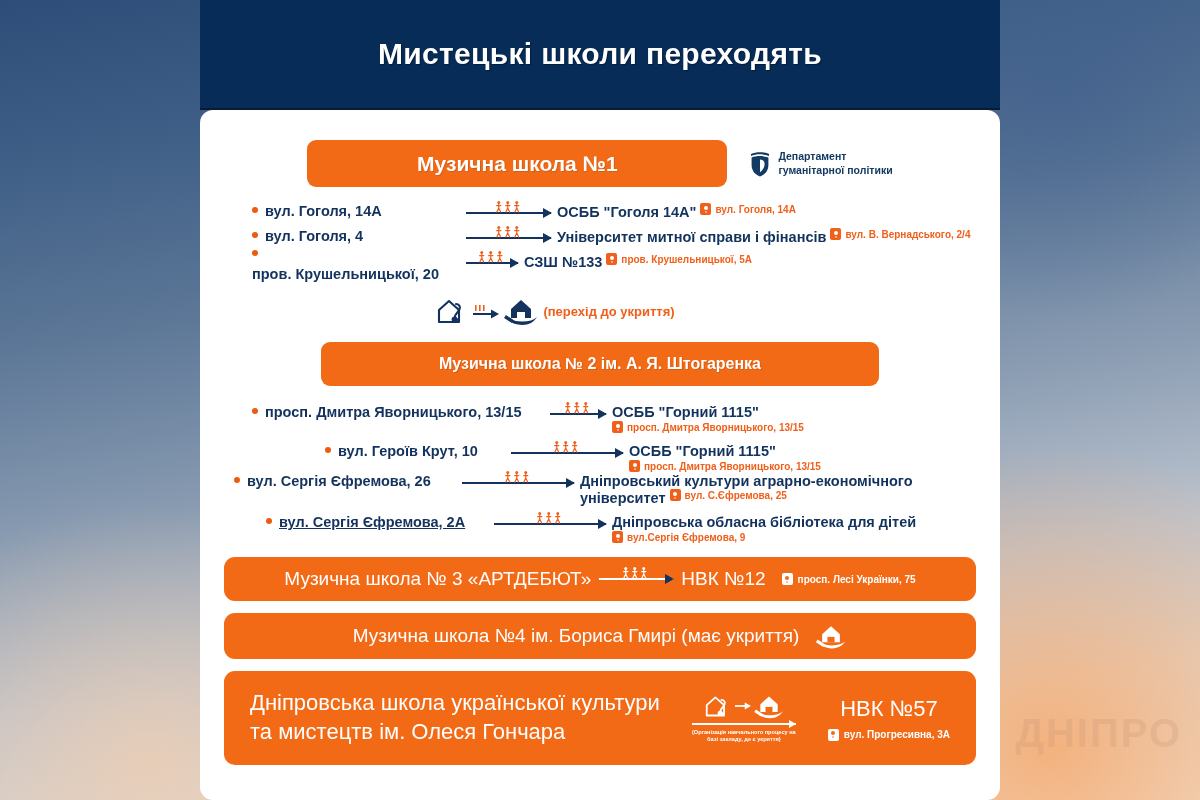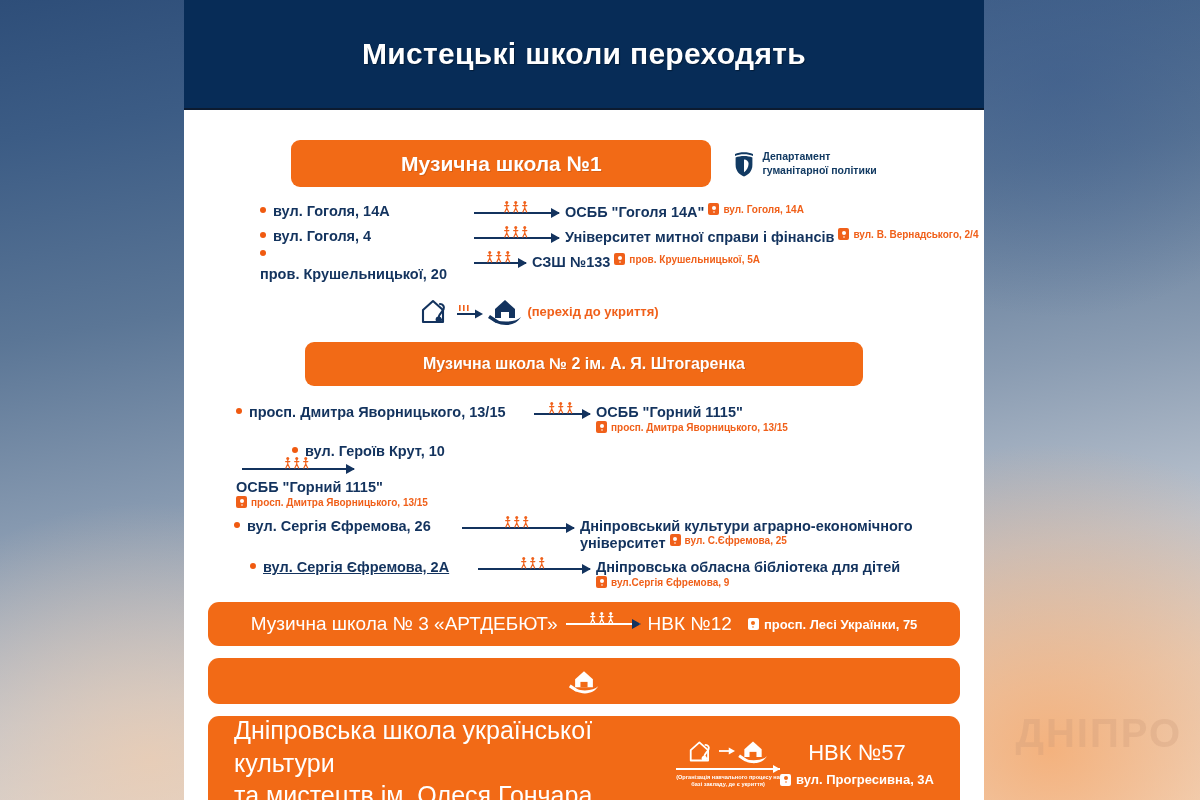--- a/index.html
+++ b/index.html
@@ -39,21 +39,21 @@
   .watermark {
     position: absolute; right: 18px; bottom: 44px;
     font-size: 40px; font-weight: bold; letter-spacing: 2px;
     color: rgba(200,150,120,.28);
     font-family: "Liberation Sans", sans-serif;
     pointer-events: none; user-select: none;
   }
 
   
   .poster {
-    position: absolute; left: 184px; top: 0; width: 800px; height: 800px;
+    position: absolute; left: 200px; top: 0; width: 800px; height: 800px;
   }
   .header {
     background: #072c57;
     height: 110px;
     display: flex; flex-direction: column;
     align-items: center; justify-content: center;
     border-bottom: 2px solid #0c1b30;
   }
   .header .line {
     color: #ffffff;
@@ -61,20 +61,21 @@
     font-weight: bold;
     letter-spacing: .3px;
     line-height: 1.22;
     text-shadow: 1px 1px 1px rgba(0,0,0,.35);
   }
   .sheet {
     background: #ffffff;
     height: 690px;
     padding: 14px 0 0 0;
     position: relative;
+    border-radius: 13px;
   }
   .pill {
     background: #f26a16;
     border-radius: 9px;
     color: #fff;
     display: flex; align-items: center; justify-content: center;
   }
   .pill .title {
     font-size: 21px; font-weight: bold; color: #fff;
     text-shadow: 1px 1px 0 rgba(0,0,0,.12);
@@ -167,25 +168,25 @@
   .bar {
     width: 752px; margin: 0 auto; border-radius: 11px;
     background: #f26a16; color: #fff;
     display: flex; align-items: center;
   }
   .bar-3 { height: 44px; justify-content: center; gap: 0; margin-top: 14px; }
   .bar-3 .title { font-size: 19px; }
   .bar-4 { height: 46px; justify-content: center; gap: 16px; margin-top: 12px; }
   .bar-4 .title { font-size: 19px; }
   .bar-5 { height: 94px; margin-top: 12px; padding: 0 26px; justify-content: space-between; }
-  .bar-5 .title { font-size: 25px; line-height: 1.3; white-space: normal; text-align: left; }
+  .bar-5 .title { font-size: 22px; line-height: 1.3; white-space: normal; text-align: left; }
 
   .white-addr {
     display: inline-flex; align-items: center; gap: 5px;
-    font-size: 13px; font-weight: bold; color: #fff; white-space: nowrap;
+    font-size: 10px; font-weight: bold; color: #fff; white-space: nowrap;
   }
   .pin-w {
     width: 11px; height: 12px; background: #fff; border-radius: 2px;
     position: relative; flex: 0 0 auto;
   }
   .pin-w::after {
     content: ""; position: absolute; left: 3.5px; top: 2.5px;
     width: 4px; height: 4px; border-radius: 50%;
     background: #f26a16; box-shadow: 0 4px 0 -1.2px #f26a16;
   }
@@ -240,21 +241,21 @@
             <path d="M11 8.4 C13.6 8.4 15.6 10.3 15.6 12.7 C15.6 16.3 13.4 19.6 11 21.2 C11 17 11 12.6 11 8.4 Z" fill="#ffffff"></path>
           </svg>
         </span>
         <span class="logo-text">
           <span>Департамент</span><br>
           <span>гуманітарної політики</span>
         </span>
       </div>
     </div>
 
-    <div class="routes" style="margin-top:16px;margin-left:24px;">
+    <div class="routes" style="margin-top:16px;">
 
       <div class="route" style="padding-left:52px; margin-bottom:5px;">
         <div class="from" style="width:208px;">
           <span class="dot"></span>
           <span>вул. Гоголя, 14А</span>
         </div>
         <div class="arrow" style="width:85px; margin:0 6px;">
           <div class="shaft"></div>
           <div class="people">
             <svg class="walker" viewBox="0 0 7 12">
@@ -399,21 +400,21 @@
         </div>
         <div class="to">
           <div class="dest">ОСББ "Горний 1115"</div>
           <span class="addr block">
             <span class="pin"></span>
             <span>просп. Дмитра Яворницького, 13/15</span>
           </span>
         </div>
       </div>
 
-      <div class="route" style="padding-left:52px; margin-bottom:10px;flex-direction:column;">
+      <div class="route" style="padding-left:69px; margin-bottom:1px;">
         <div class="from" style="width:236px; padding-left:56px;">
           <span class="dot"></span>
           <span>вул. Героїв Крут, 10</span>
         </div>
         <div class="arrow" style="width:112px; margin:0 6px;">
           <div class="shaft"></div>
           <div class="people">
             <svg class="walker" viewBox="0 0 7 12">
                 <circle cx="3.5" cy="1.6" r="1.5" fill="#f0601a"></circle>
                 <path d="M3.5 3.2 L3.5 7 M3.5 7 L1.6 11 M3.5 7 L5.4 11 M1.4 4.6 L5.6 4.6" stroke="#f0601a" stroke-width="1.2" fill="none" stroke-linecap="round"></path>
@@ -430,21 +431,21 @@
         </div>
         <div class="to">
           <div class="dest">ОСББ "Горний 1115"</div>
           <span class="addr block">
             <span class="pin"></span>
             <span>просп. Дмитра Яворницького, 13/15</span>
           </span>
         </div>
       </div>
 
-      <div class="route" style="padding-left:36px; margin-bottom:8px;">
+      <div class="route" style="padding-left:20px; margin-bottom:8px;">
         <div class="from" style="width:236px; padding-left:14px;">
           <span class="dot"></span>
           <span>вул. Сергія Єфремова, 26</span>
         </div>
         <div class="arrow" style="width:112px; margin:0 6px;">
           <div class="shaft"></div>
           <div class="people">
             <svg class="walker" viewBox="0 0 7 12">
                 <circle cx="3.5" cy="1.6" r="1.5" fill="#f0601a"></circle>
                 <path d="M3.5 3.2 L3.5 7 M3.5 7 L1.6 11 M3.5 7 L5.4 11 M1.4 4.6 L5.6 4.6" stroke="#f0601a" stroke-width="1.2" fill="none" stroke-linecap="round"></path>
@@ -520,20 +521,21 @@
         </span>
       </span>
       <span class="title">НВК №12</span>
       <span class="white-addr" style="margin-left:16px;">
         <span class="pin-w"></span>
         <span>просп. Лесі Українки, 75</span>
       </span>
     </div>
 
     <div class="bar bar-4">
+      <span class="title">Музична школа №4 ім. Бориса Гмирі (має укриття)</span>
       <span style="display:flex;">
         <svg width="32" height="28" viewBox="0 0 36 30" aria-hidden="true">
           <path d="M8 13 L18 4 L28 13 L28 22 L8 22 Z" fill="#ffffff"></path>
           <path d="M14 22 L14 16 L22 16 L22 22 Z" fill="#f26a16"></path>
           <path d="M2 21 C6 26 12 29 19 29 C26 29 31 26 34 21 C31 24 26 25.6 19 25.6 C12 25.6 6 24 2 21 Z" fill="#ffffff"></path>
           <path d="M3 19 L12 25 L9 27 L1 22 Z" fill="#ffffff"></path>
         </svg>
       </span>
     </div>
 

